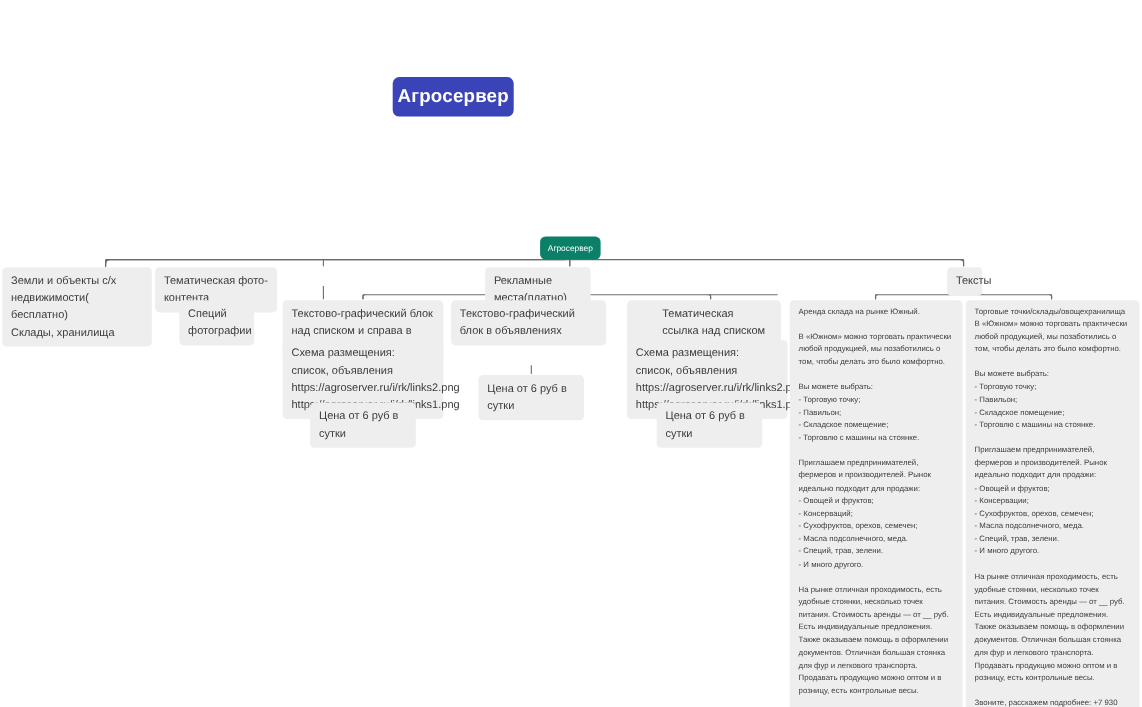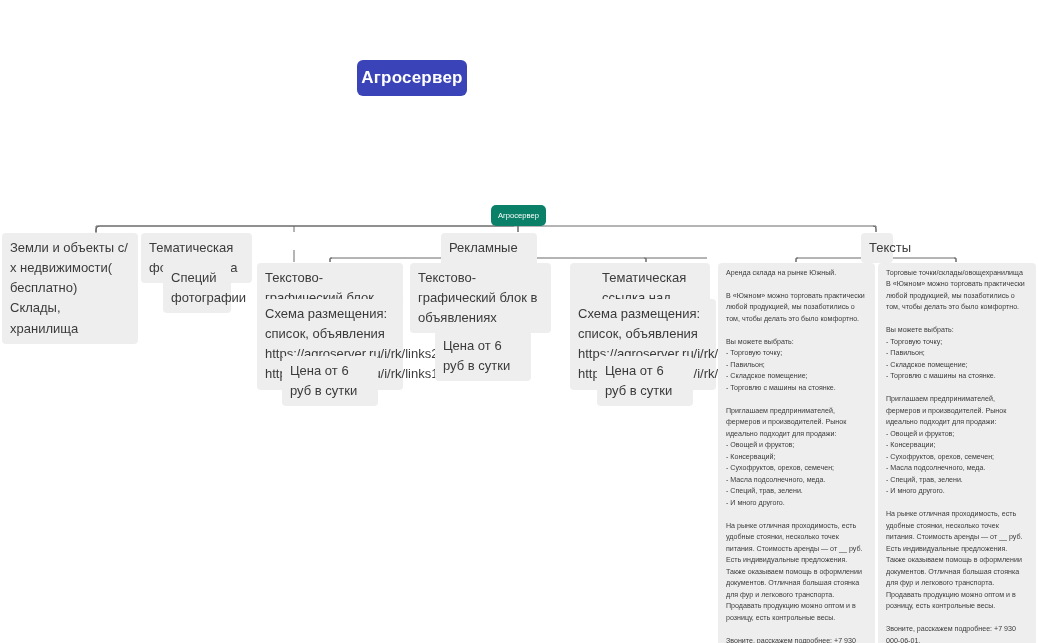--- a/index.html
+++ b/index.html
@@ -8,34 +8,34 @@
     background: #ffffff;
   }
   body {
     width: 1038px; height: 643px;
     position: relative;
     overflow: hidden;
     font-family: "Liberation Sans", "DejaVu Sans", sans-serif;
     color: #333333;
   }
 
-  #canvas { position: absolute; left: 0; top: 0; width: 1038px; height: 523px; }
+  #canvas { position: absolute; left: 0; top: 10px; width: 1038px; height: 523px; }
 
   svg#connectors {
     position: absolute; left: 0; top: 0;
     width: 1038px; height: 643px;
     pointer-events: none;
   }
 
   .node {
     position: absolute;
     background: #eeeeee;
     border-radius: 4px;
     padding: 5px 8px;
-    font-size: 13px;
+    font-size: 10px;
     line-height: 1.55;
     color: #3b3b3b;
     white-space: pre-line;
   }
 
   .title-node {
     position: absolute;
     background: #3b43b8;
     color: #ffffff;
     border-radius: 6px;

